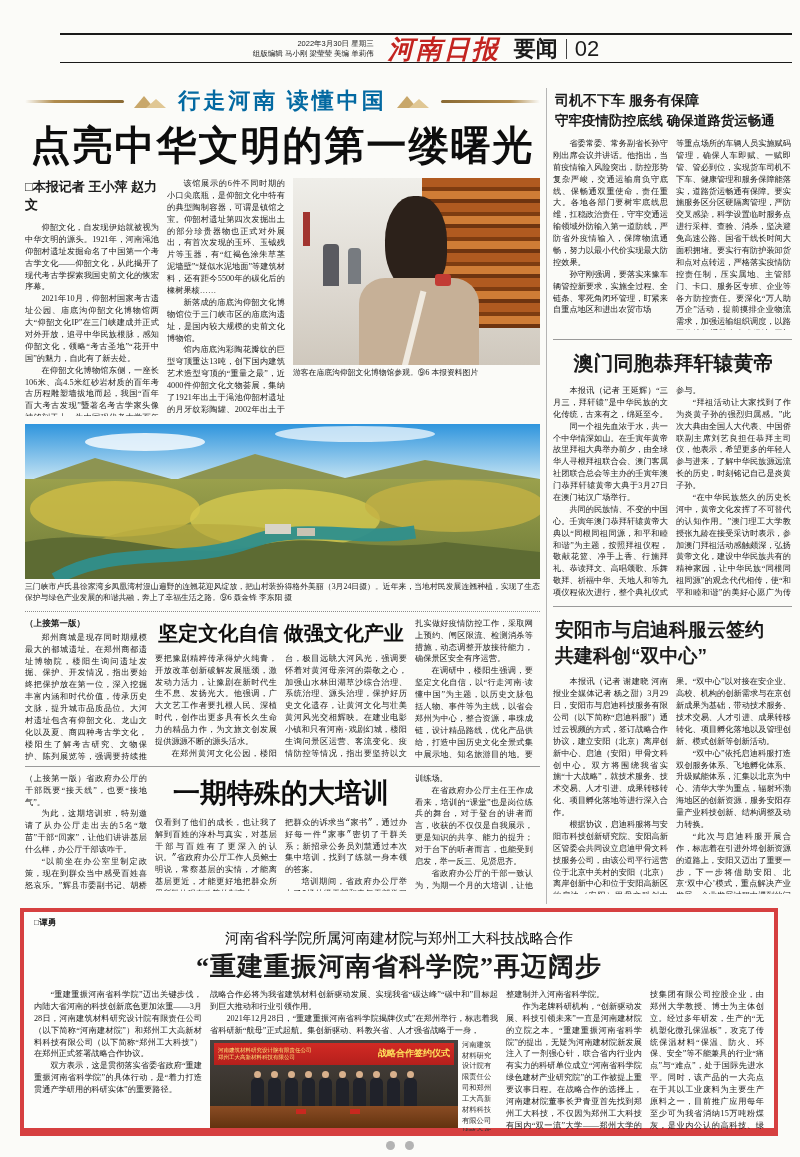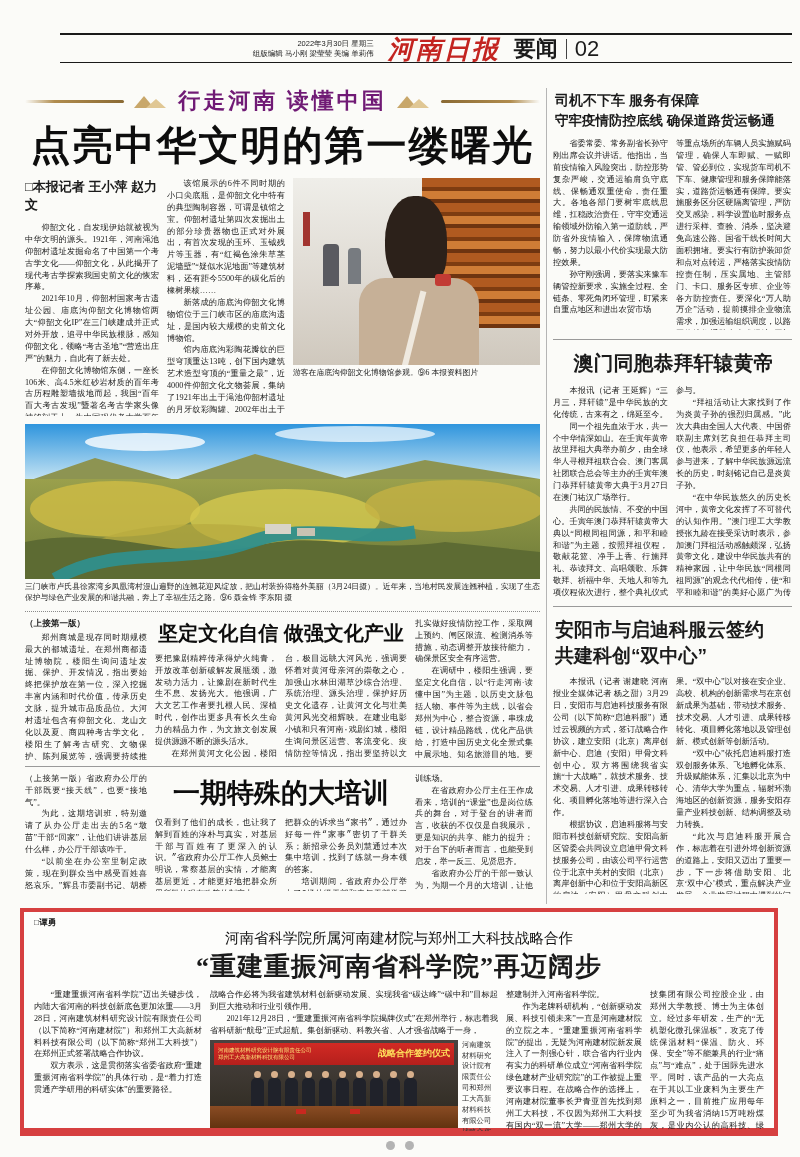--- a/index.html
+++ b/index.html
@@ -16,21 +16,21 @@
       font-family:"Liberation Sans","DejaVu Sans",sans-serif;}
   .section-block .sec{font-weight:bold;}
   .section-block .bar{width:1px;height:20px;background:#444;}
   .left-region{position:absolute;left:25px;top:80px;width:515px;}
   .right-region{position:absolute;left:553px;top:80px;width:239px;}
   .vdivider{position:absolute;left:546px;top:88px;width:1px;height:816px;background:#b5b5b5;}
   
   .banner{margin-top:4px;height:34px;display:flex;align-items:center;justify-content:center;gap:10px;}
   .banner .line{flex:1;height:3px;background:linear-gradient(90deg,transparent,#b08c4e 30%,#8a6a34);border-radius:2px;}
   .banner .line.r{background:linear-gradient(270deg,transparent,#b08c4e 30%,#8a6a34);}
-  .banner .title{font-size:22px;font-weight:bold;color:#701a75;letter-spacing:3px;
+  .banner .title{font-size:22px;font-weight:bold;color:#0369a1;letter-spacing:3px;
       font-family:"Liberation Serif",serif;}
   .mountain{width:34px;height:14px;position:relative;}
   .mountain i{position:absolute;bottom:0;border-left:10px solid transparent;border-right:10px solid transparent;}
   .mountain i.m1{left:0;border-bottom:12px solid #c8a76a;}
   .mountain i.m2{left:12px;border-bottom:9px solid #e0c794;}
   
   .lead-headline{margin-top:2px;text-align:center;font-size:40px;font-weight:bold;
       letter-spacing:2px;line-height:1.3;color:#0d0d0d;}
   .lead-body{margin-top:6px;display:flex;gap:8px;height:238px;}
   .colA{width:134px;overflow:hidden;}
@@ -154,21 +154,21 @@
         <i class="m2"></i>
       </div>
     <div class="line r"></div>
   </div>
 
   <div class="lead-headline">点亮中华文明的第一缕曙光</div>
   <div class="lead-body">
     <div class="colA">
       <p class="byline">□本报记者 王小萍 赵力文</p>
       <p class="bp">仰韶文化，自发现伊始就被视为中华文明的源头。1921年，河南渑池仰韶村遗址发掘命名了中国第一个考古学文化——仰韶文化，从此揭开了现代考古学探索我国史前文化的恢宏序幕。</p>
-      <p class="bp">2021年10月，仰韶村国家考古遗址公园、庙底沟仰韶文化博物馆两大“仰韶文化IP”在三门峡建成并正式对外开放，追寻中华民族根脉，感知仰韶文化，领略“考古圣地”“营造出庄严”的魅力，自此有了新去处。</p>
+      <p class="bp">2021年10月，仰韶村国家考古遗址公园、庙底沟仰韶文化博物馆两大“仰韶文化IP”在三门峡建成并正式对外开放，追寻中华民族根脉，感知仰韶文化，领略“考古圣地”“花开中国”的魅力，自此有了新去处。</p>
       <p class="bp">在仰韶文化博物馆东侧，一座长106米、高4.5米红砂岩材质的百年考古历程雕塑墙拔地而起，我国“百年百大考古发现”暨著名考古学家头像被铭刻于上，为中国现代考古学百年历程留下了永久纪念。</p>
     </div>
     <div class="colB">
       <p class="bp">该馆展示的6件不同时期的小口尖底瓶，是仰韶文化中特有的典型陶制容器，可谓是镇馆之宝。仰韶村遗址第四次发掘出土的部分珍贵器物也正式对外展出，有首次发现的玉环、玉钺残片等玉器，有“红褐色涂朱草茎泥墙壁”“疑似水泥地面”等建筑材料，还有距今5500年的碳化后的橡树果核……</p>
       <p class="bp">新落成的庙底沟仰韶文化博物馆位于三门峡市区的庙底沟遗址，是国内较大规模的史前文化博物馆。</p>
       <p class="bp">馆内庙底沟彩陶花瓣纹的巨型穹顶重达13吨，创下国内建筑艺术造型穹顶的“重量之最”，近4000件仰韶文化文物荟展，集纳了1921年出土于渑池仰韶村遗址的月牙纹彩陶罐、2002年出土于三门峡庙底沟遗址的弧线三角纹彩陶盆、出土于灵宝城烟遗址的陶窑等众多珍品，成为欣赏仰韶文化彩陶的“打卡地”。</p>
 
     </div>
     <div class="photo-wrap">
       <div class="museum">

